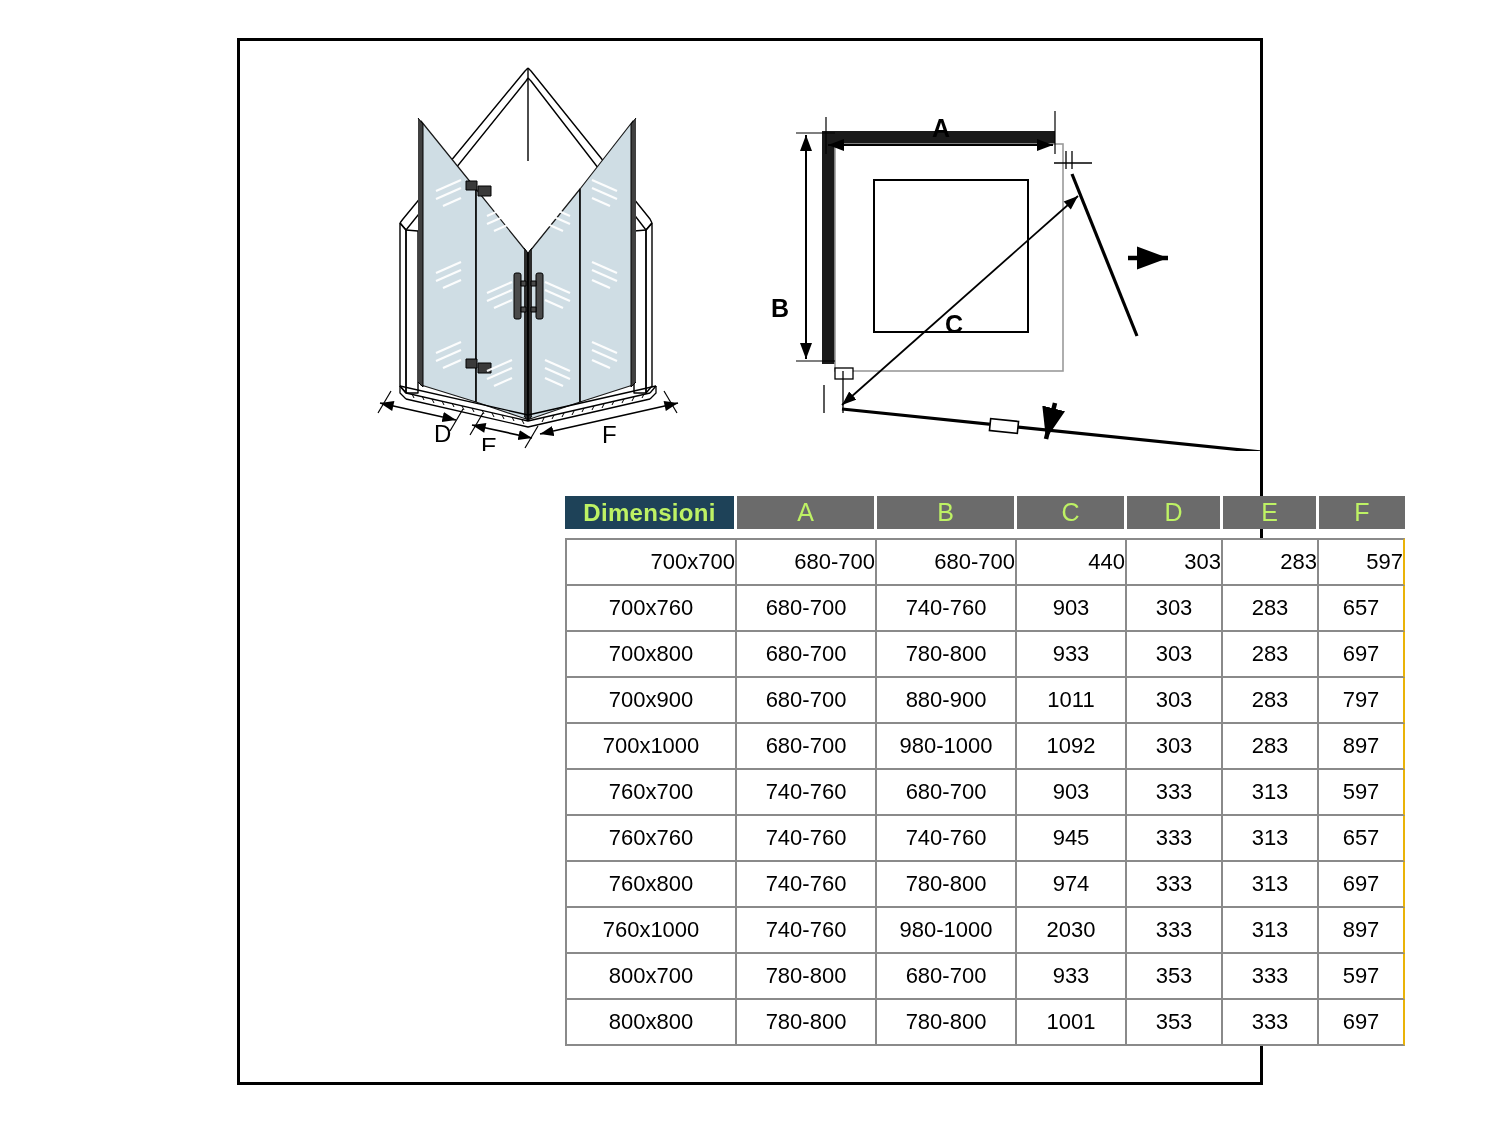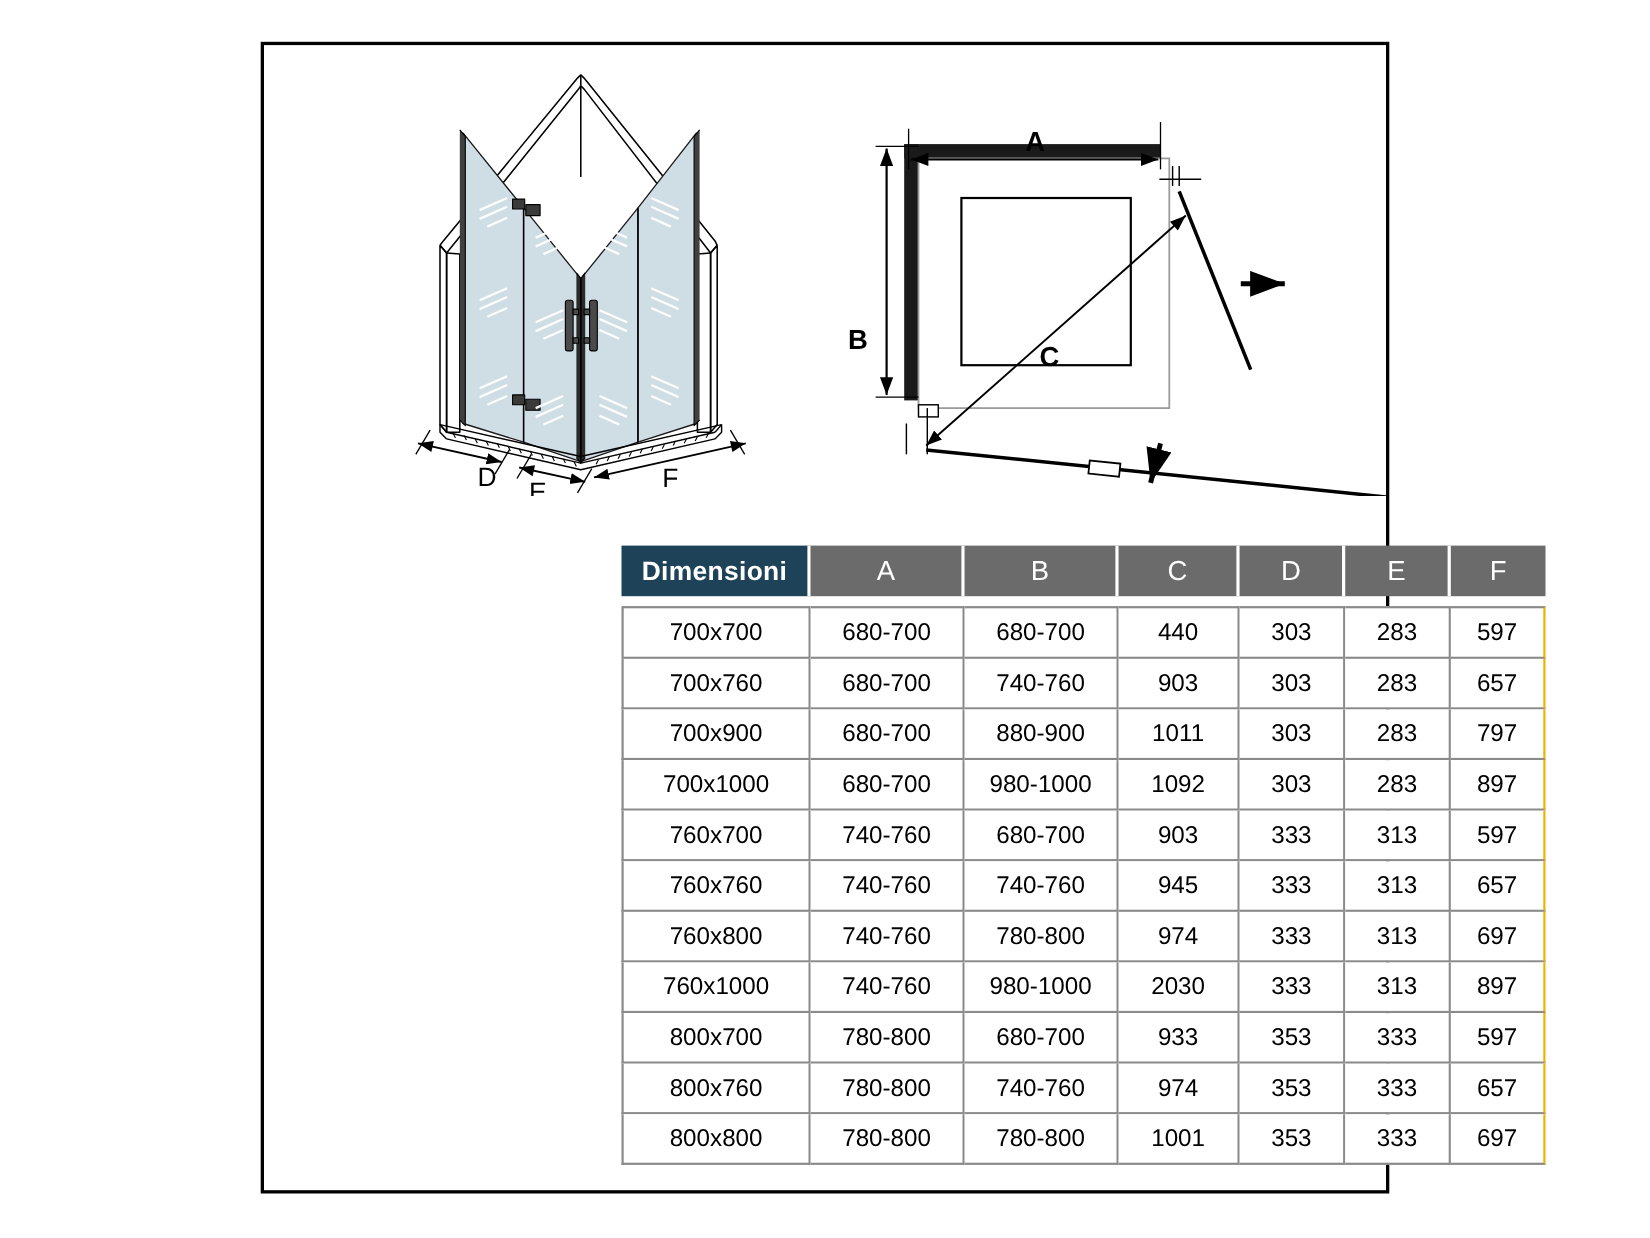--- a/index.html
+++ b/index.html
@@ -56,24 +56,24 @@
   table.dims {
     border-collapse: separate;
     border-spacing: 0;
     width: 840px;
     table-layout: fixed;
   }
 
   
   table.dims thead th {
     background: #6b6b6b;
-    color: #ffffff;
+    color: #bef264;
     font-size: 25px;
     font-weight: normal;
-    height: 46px;
+    height: 33px;
     line-height: 33px;
     text-align: center;
     border-right: 3px solid #ffffff;
     border-left: 0;
     border-top: 0;
     border-bottom: 0;
     padding: 0;
     letter-spacing: 0px;
   }
   table.dims thead th.h-dim {
@@ -91,21 +91,21 @@
     background: #ffffff;
     color: #000000;
     font-size: 22px;
     height: 44px;
     text-align: center;
     vertical-align: middle;
     padding: 0;
     border-bottom: 2px solid #8a8a8a;
     border-right: 2px solid #8a8a8a;
   }
-  table.dims tbody tr:first-child td { border-top: 2px solid #8a8a8a; }
+  table.dims tbody tr:first-child td { border-top: 2px solid #8a8a8a; text-align: right; }
   table.dims tbody td.firstcol { border-left: 2px solid #8a8a8a; }
   table.dims tbody td.lastcol { border-right: 2px solid #eab308; }
 
   
   col.c-dim { width: 172px; }
   col.c-a   { width: 140px; }
   col.c-b   { width: 140px; }
   col.c-c   { width: 110px; }
   col.c-d   { width: 96px; }
   col.c-e   { width: 96px; }
@@ -415,20 +415,29 @@
             <tr>
               <td class="firstcol">700x760</td>
               <td>680-700</td>
               <td>740-760</td>
               <td>903</td>
               <td>303</td>
               <td>283</td>
               <td class="lastcol">657</td>
             </tr>
             <tr>
+              <td class="firstcol">700x800</td>
+              <td>680-700</td>
+              <td>780-800</td>
+              <td>933</td>
+              <td>303</td>
+              <td>283</td>
+              <td class="lastcol">697</td>
+            </tr>
+            <tr>
               <td class="firstcol">700x900</td>
               <td>680-700</td>
               <td>880-900</td>
               <td>1011</td>
               <td>303</td>
               <td>283</td>
               <td class="lastcol">797</td>
             </tr>
             <tr>
               <td class="firstcol">700x1000</td>
@@ -478,29 +487,20 @@
             <tr>
               <td class="firstcol">800x700</td>
               <td>780-800</td>
               <td>680-700</td>
               <td>933</td>
               <td>353</td>
               <td>333</td>
               <td class="lastcol">597</td>
             </tr>
             <tr>
-              <td class="firstcol">800x760</td>
-              <td>780-800</td>
-              <td>740-760</td>
-              <td>974</td>
-              <td>353</td>
-              <td>333</td>
-              <td class="lastcol">657</td>
-            </tr>
-            <tr>
               <td class="firstcol">800x800</td>
               <td>780-800</td>
               <td>780-800</td>
               <td>1001</td>
               <td>353</td>
               <td>333</td>
               <td class="lastcol">697</td>
             </tr>
           </tbody>
       </table>

